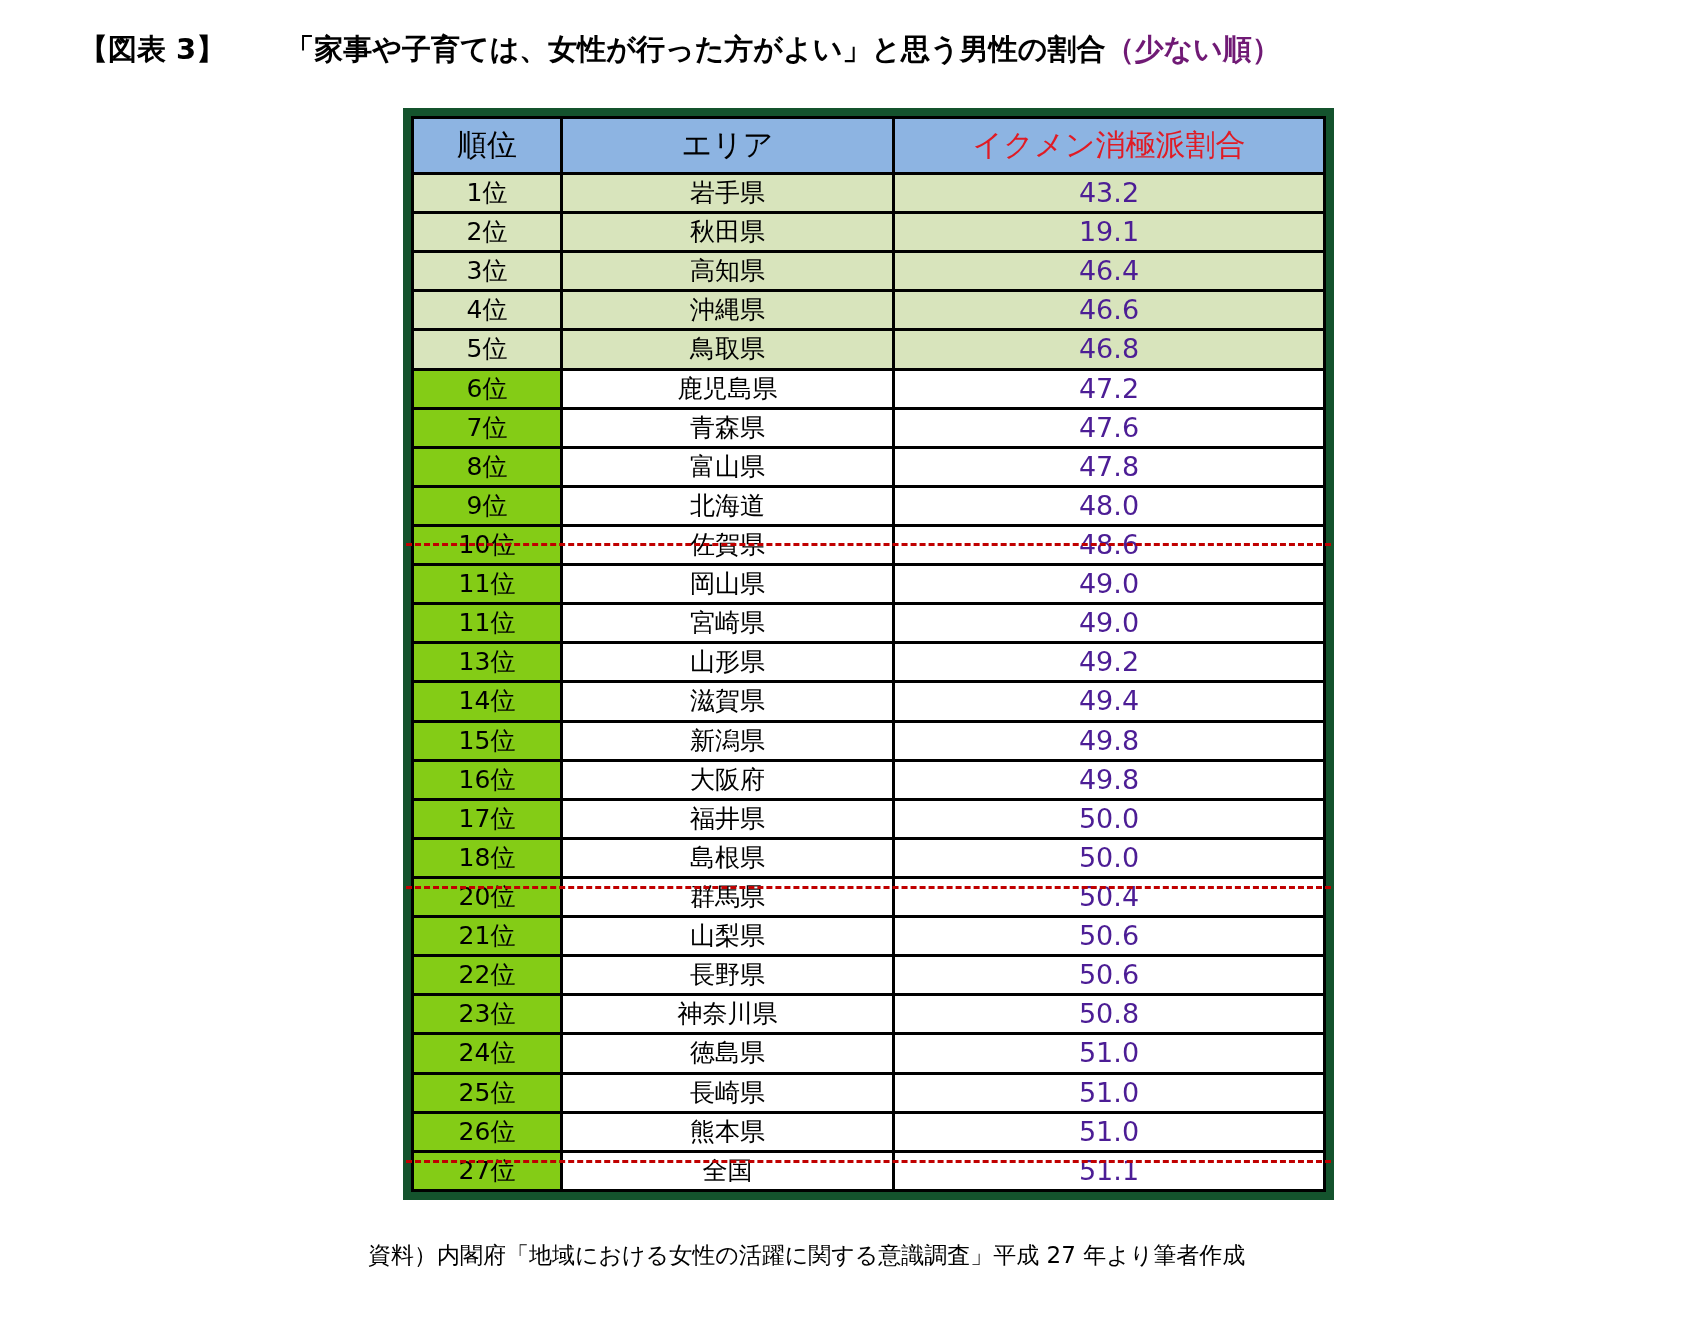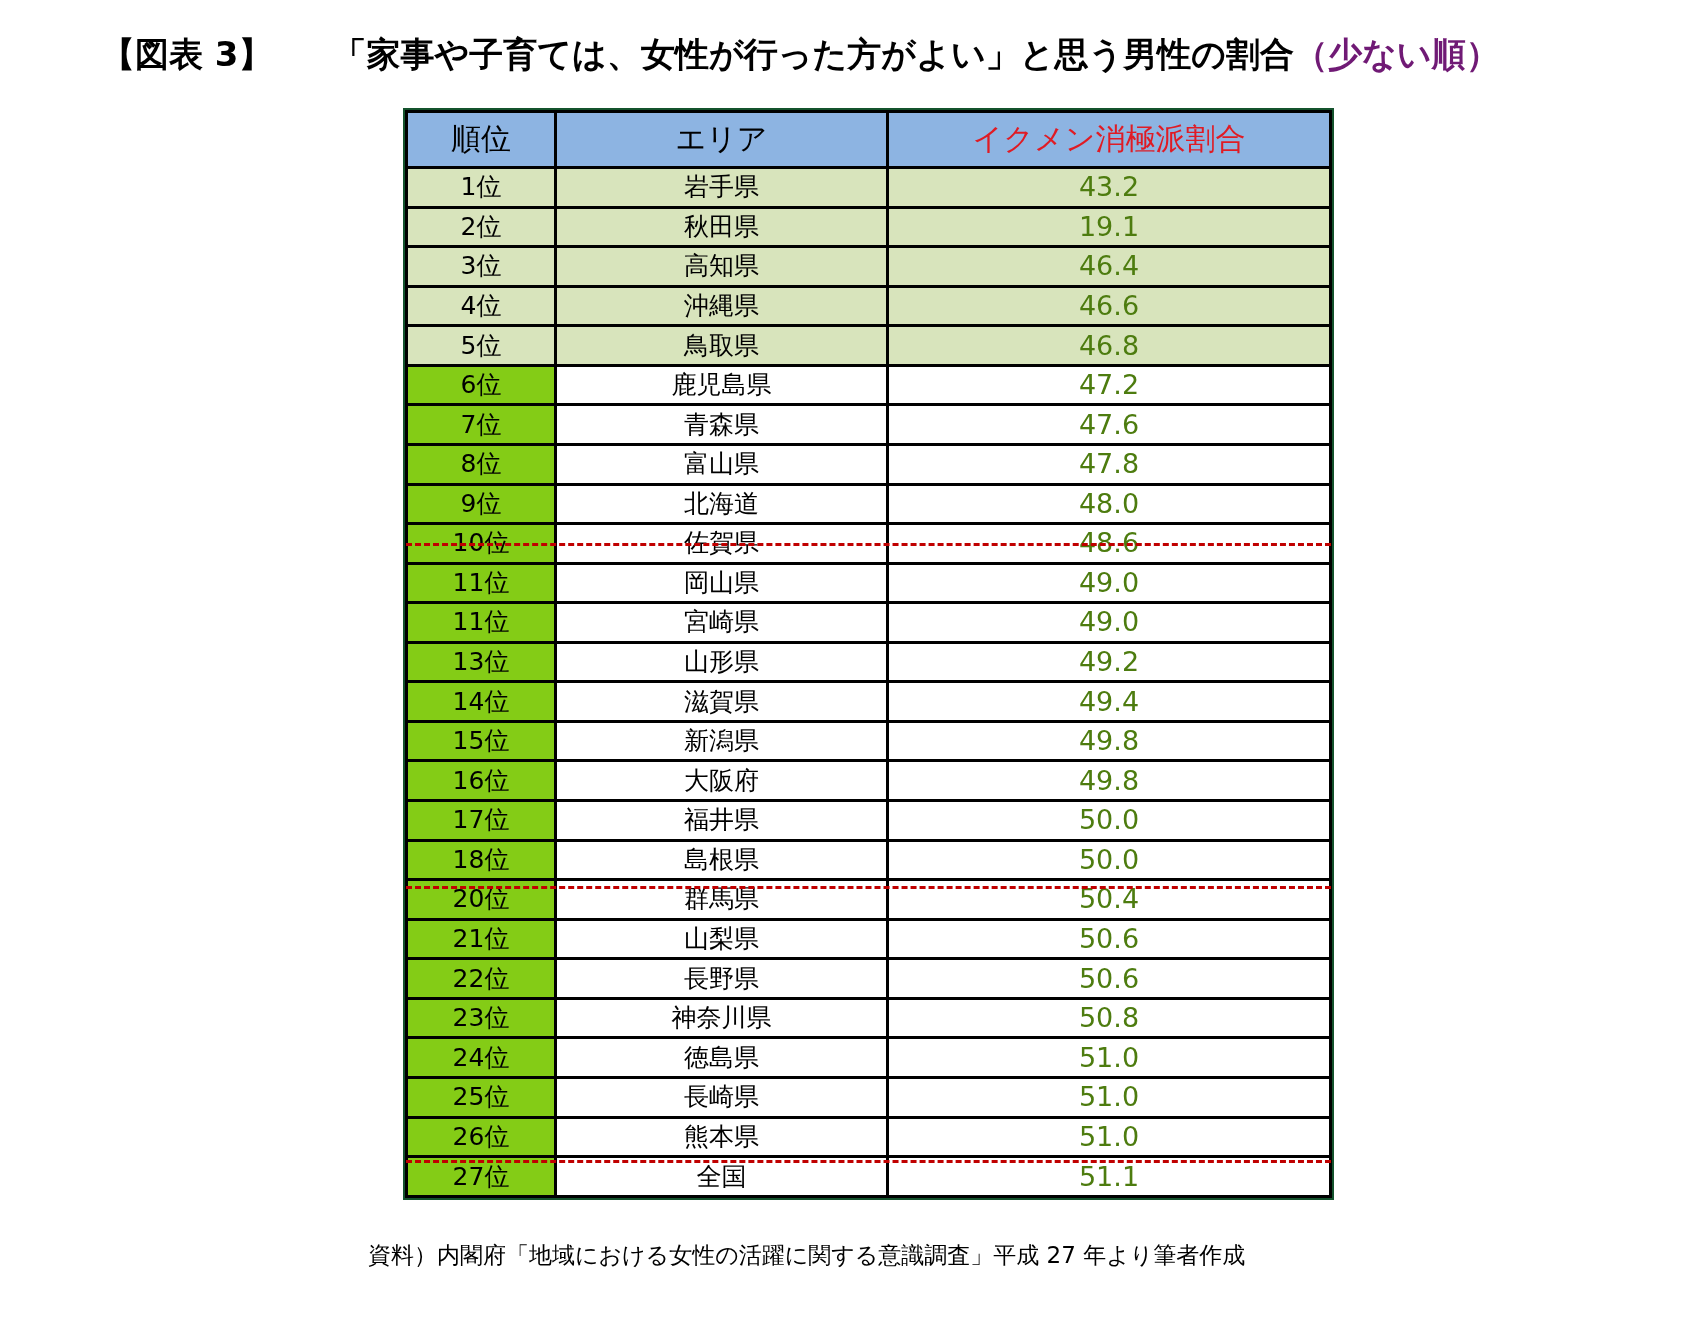--- a/index.html
+++ b/index.html
@@ -2,48 +2,48 @@
 <html><head>
   <meta charset="utf-8">
   <style>
     html, body { margin: 0; padding: 0; background: #ffffff; }
     body {
       width: 1690px; height: 1322px; position: relative; overflow: hidden;
       font-family: "DejaVu Sans", "Liberation Sans", sans-serif;
       color: #000;
     }
     .title-row {
-      position: absolute; left: 101px; top: 30px; height: 50px;
-      font-size: 34px; font-weight: bold; white-space: nowrap;
-      display: flex; align-items: center;
+      position: absolute; left: 79px; top: 30px; height: 50px;
+      font-size: 29px; font-weight: bold; white-space: nowrap;
+      display: flex; align-items: flex-start;
     }
     .title-label { margin-right: 60px; }
     .title-note { color: #701a75; }
     .table-wrap {
       position: absolute; left: 403px; top: 108px;
       width: 931px; height: 1092px;
-      border: 2px solid #14532d; box-sizing: border-box;
+      border: 8px solid #14532d; box-sizing: border-box;
     }
     table {
       border-collapse: collapse; width: 100%; height: 100%;
       table-layout: fixed;
     }
     th, td {
       border: 3px solid #000; text-align: center; padding: 0;
       overflow: hidden; white-space: nowrap;
     }
     th {
       background: #8db4e2; font-weight: normal; font-size: 30px;
       height: 53px;
     }
     th.col-value { color: #e01b24; }
     td { font-size: 25px; height: 32px; line-height: 32px; }
     td.rank { background: #84cc16; }
     tr.top5 td { background: #d8e4bc; }
-    td.value { color: #4d7c0f; font-size: 27px; }
+    td.value { color: #4c1d95; font-size: 27px; }
     .dash-line {
       position: absolute; left: 406px; width: 925px; height: 0;
       border-top: 3px dashed #c00000; pointer-events: none;
     }
     .caption {
       position: absolute; left: 368px; top: 1240px;
       font-size: 23px; white-space: nowrap;
     }
   </style>
 </head>

